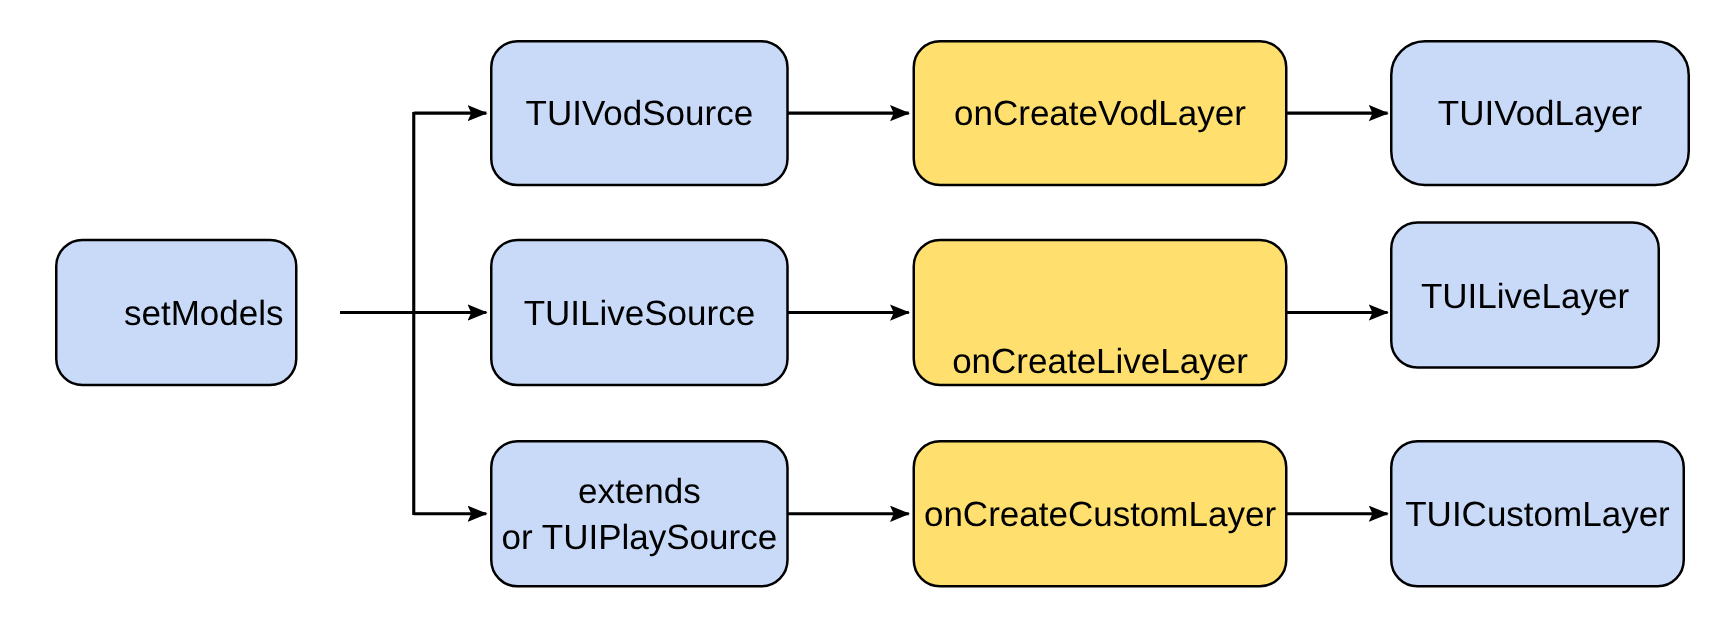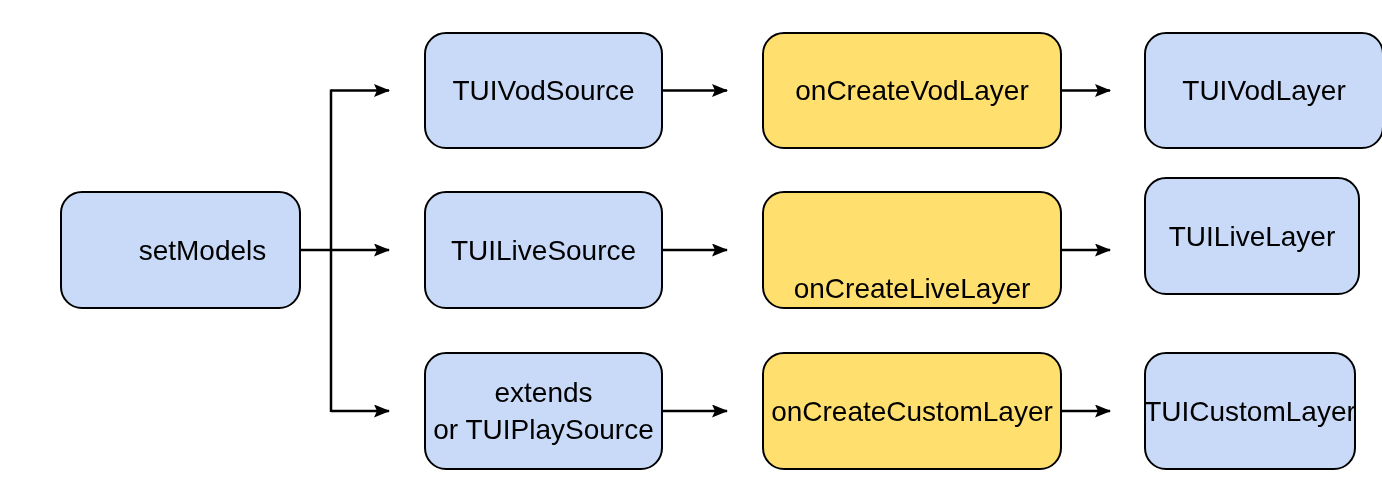--- a/index.html
+++ b/index.html
@@ -35,21 +35,20 @@
     border-radius: 22px;
     display: flex;
     flex-direction: column;
     align-items: center;
     justify-content: center;
     text-align: center;
     font-size: 28px;
     line-height: 37px;
     color: #000000;
     white-space: nowrap;
-    margin-left: 32px;
   }
   .node.blue   { background: var(--blue-fill, #c9daf8); }
   .node.yellow { background: var(--yellow-fill, #ffdf6e); }
 </style>
 </head>
 <body>
 
 <div class="canvas">
 
   <svg class="connectors" viewBox="0 0 1382 502" xmlns="http://www.w3.org/2000/svg">
@@ -69,21 +68,21 @@
 
     <path class="edge" d="M630 90.5 H 727" marker-end="url(#arrow)"></path>
     <path class="edge" d="M630 250 H 727" marker-end="url(#arrow)"></path>
     <path class="edge" d="M630 411 H 727" marker-end="url(#arrow)"></path>
 
     <path class="edge" d="M1029 90.5 H 1110" marker-end="url(#arrow)"></path>
     <path class="edge" d="M1029 250 H 1110" marker-end="url(#arrow)"></path>
     <path class="edge" d="M1029 411 H 1110" marker-end="url(#arrow)"></path>
   </svg>
 
-  <div class="node blue" style="left:28px; top:191px; width:241px; height:118px;padding-left:44px;">
+  <div class="node blue" style="left:44px; top:191px; width:194px; height:118px;padding-left:44px;">
     <span>setModels</span>
   </div>
 
   <div class="node blue" style="left:392px; top:32px; width:239px; height:117px;">
     <span>TUIVodSource</span>
   </div>
   <div class="node blue" style="left:392px; top:191px; width:239px; height:118px;text-align:right;">
     <span>TUILiveSource</span>
   </div>
   <div class="node blue" style="left:392px; top:352px; width:239px; height:118px;">
@@ -94,23 +93,23 @@
   <div class="node yellow" style="left:730px; top:32px; width:300px; height:117px;justify-content:center;">
     <span>onCreateVodLayer</span>
   </div>
   <div class="node yellow" style="left:730px; top:191px; width:300px; height:118px;justify-content:flex-end;">
     <span>onCreateLiveLayer</span>
   </div>
   <div class="node yellow" style="left:730px; top:352px; width:300px; height:118px;">
     <span>onCreateCustomLayer</span>
   </div>
 
-  <div class="node blue" style="left:1112px; top:32px; width:240px; height:117px;">
+  <div class="node blue" style="left:1112px; top:32px; width:240px; height:117px;border-radius:28px;">
     <span>TUIVodLayer</span>
   </div>
   <div class="node blue" style="left:1112px; top:177px; width:216px; height:118px;">
     <span>TUILiveLayer</span>
   </div>
-  <div class="node blue" style="left:1112px; top:352px; width:212px; height:118px;">
+  <div class="node blue" style="left:1112px; top:352px; width:236px; height:118px;">
     <span>TUICustomLayer</span>
   </div>
 
 </div>
 
 </body></html>

